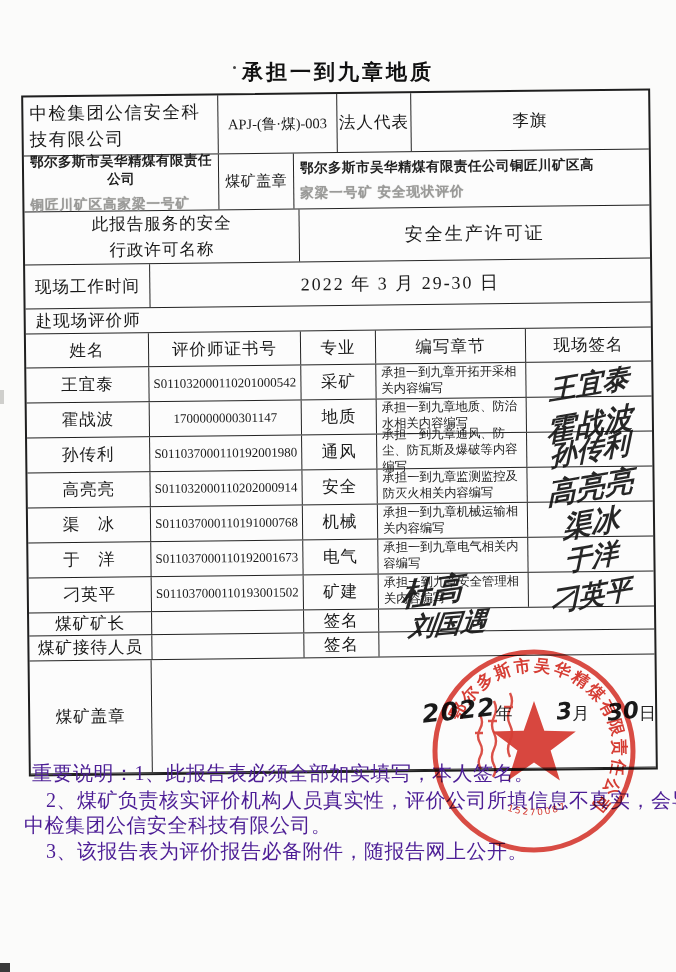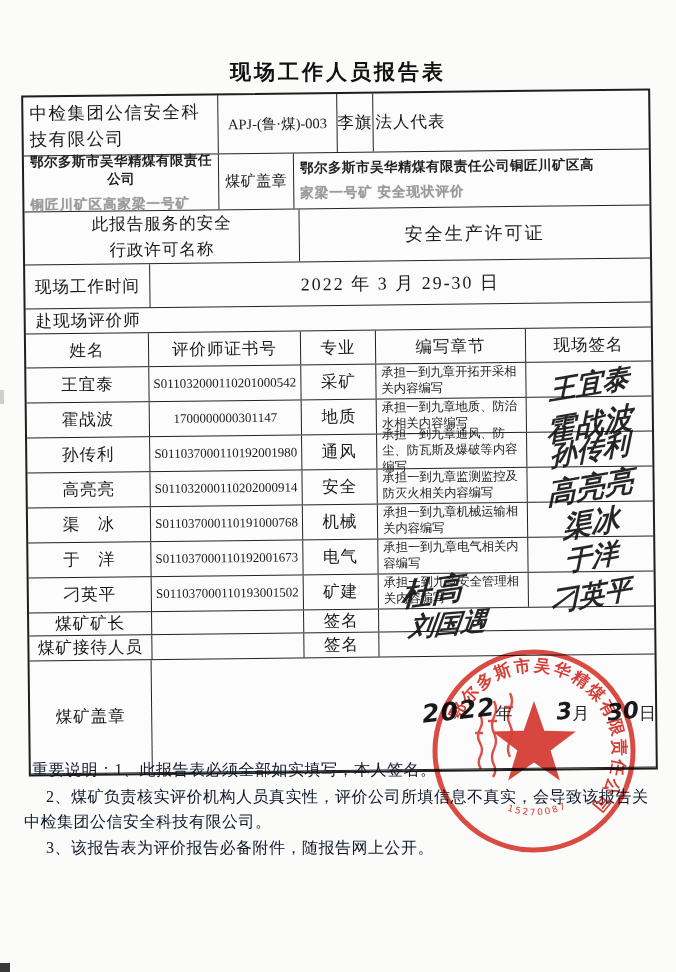--- a/index.html
+++ b/index.html
@@ -59,44 +59,44 @@
   .date-line{
     position:absolute;left:422px;top:696px;width:235px;z-index:4;
     display:flex;align-items:baseline;
   }
   .hw{font-family:"DejaVu Sans",sans-serif;font-style:italic;font-weight:700;color:#1a1a1a;transform:rotate(-6deg);}
   .hw-year{font-size:25px;letter-spacing:1px;}
   .hw-num{font-size:23px;}
   .dt-unit{font-size:17px;letter-spacing:1px;color:#222;}
 
   
-  .note{position:absolute;font-size:16px;letter-spacing:0.5px;color:#0f172a;white-space:nowrap;}
+  .note{position:absolute;font-size:20px;letter-spacing:0.5px;color:#4c1d95;white-space:nowrap;}
   .n1{left:32px;top:760px;}
   .n2{left:46px;top:787px;}
   .n3{left:24px;top:812px;}
   .n4{left:46px;top:838px;text-align:right;}
 
   .edge-mark{position:absolute;left:0;top:963px;width:10px;height:9px;background:#3a3a3a;}
   .edge-tick{position:absolute;left:0;top:390px;width:4px;height:14px;background:#cfcfcc;}
 </style>
 </head>
 <body>
 
 <div class="title-dot"></div>
-<div class="page-title">现场工作人员报告表</div>
+<div class="page-title">承担一到九章地质</div>
 
 <div class="tbl">
 
   <div class="tr" style="height:58px;">
     <div class="td left" style="flex:0 0 195px;">
         <span class="org-val">中检集团公信安全科技有限公司</span>
       </div>
     <div class="td cert-val" style="flex:0 0 119px;">APJ-(鲁·煤)-003</div>
+    <div class="td label" style="flex:0 0 74px;">法人代表</div>
     <div class="td label">李旗</div>
-    <div class="td label" style="flex:0 0 74px;">法人代表</div>
   </div>
 
   <div class="tr" style="height:55px;">
     <div class="td mine-val" style="flex:0 0 195px;">
       <span class="mine-l1">鄂尔多斯市吴华精煤有限责任公司</span>
       <span class="mine-l2">铜匠川矿区高家梁一号矿</span>
     </div>
     <div class="td small-label" style="flex:0 0 75px;">煤矿盖章</div>
     <div class="td mine-val">
       <span class="mine-l1">鄂尔多斯市吴华精煤有限责任公司铜匠川矿区高</span>

